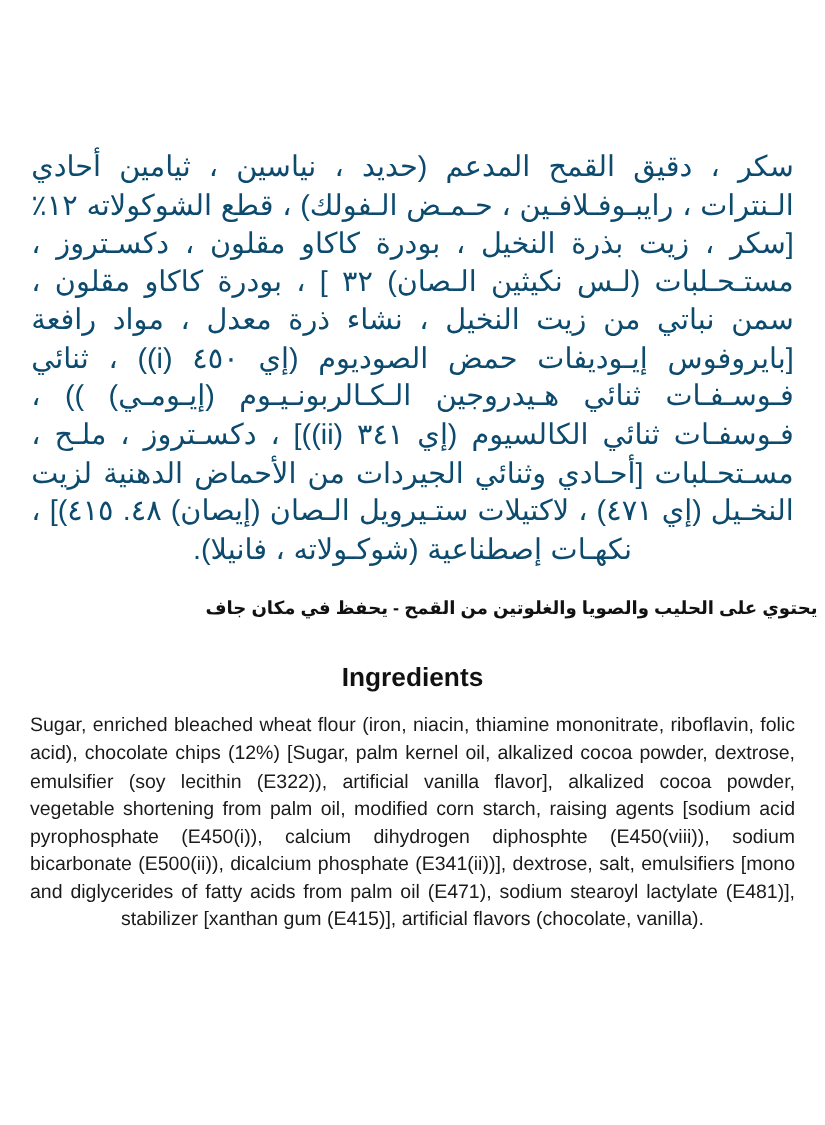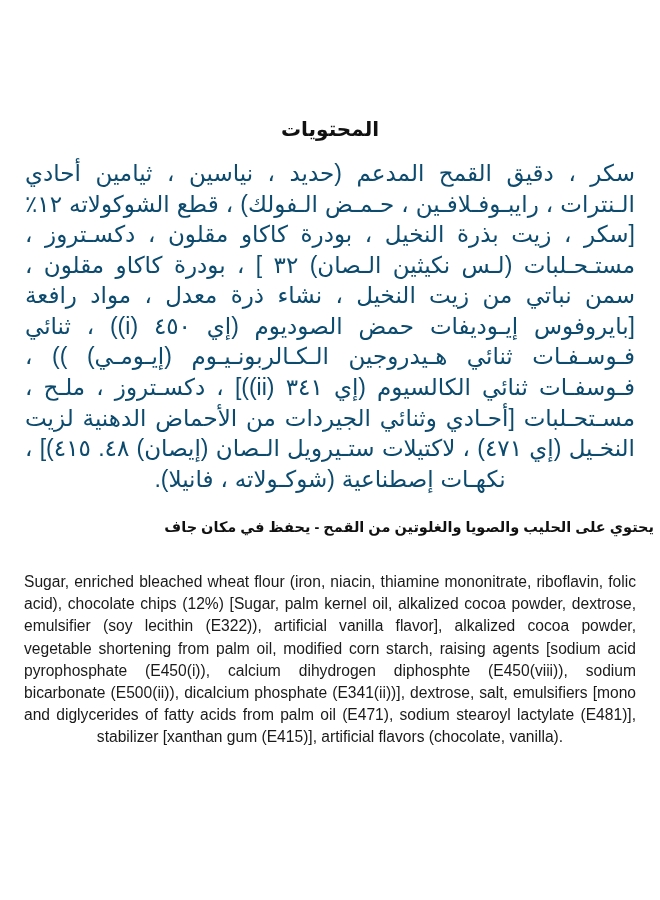--- a/index.html
+++ b/index.html
@@ -101,22 +101,22 @@
     color: #111111;
     line-height: 1.3;
   }
 </style>
 </head>
 <body>
 
 <div class="label-panel">
 
   <section class="arabic-section">
-    <h1 class="arabic-heading">المحتويات</h1>
     <p class="arabic-body">سكر ، دقيق القمح المدعم (حديد ، نياسين ، ثيامين أحادي الـنترات ، رايبـوفـلافـين ، حـمـض الـفولك) ، قطع الشوكولاته ١٢٪ [سكر ، زيت بذرة النخيل ، بودرة كاكاو مقلون ، دكسـتروز ، مستـحـلبات (لـس نكيثين الـصان) ٣٢ ] ، بودرة كاكاو مقلون ، سمن نباتي من زيت النخيل ، نشاء ذرة معدل ، مواد رافعة [بايروفوس إيـوديفات حمض الصوديوم (إي ٤٥٠ (i)) ، ثنائي فـوسـفـات ثنائي هـيدروجين الـكـالربونـيـوم (إيـومـي) )) ، فـوسفـات ثنائي الكالسيوم (إي ٣٤١ (ii))] ، دكسـتروز ، ملـح ، مسـتحـلبات [أحـادي وثنائي الجيردات من الأحماض الدهنية لزيت النخـيل (إي ٤٧١) ، لاكتيلات ستـيرويل الـصان (إيصان) ٤٨. ٤١٥)] ، نكهـات إصطناعية (شوكـولاته ، فانيلا).</p>
     <p class="arabic-note">يحتوي على الحليب  والصويا والغلوتين من القمح  - يحفظ في مكان جاف</p>
   </section>
 
   <section class="english-section">
+    <h1 class="english-heading">Ingredients</h1>
     <p class="english-body">Sugar, enriched bleached wheat flour (iron, niacin, thiamine mononitrate, riboflavin, folic acid), chocolate chips (12%) [Sugar, palm kernel oil, alkalized cocoa powder, dextrose, emulsifier (soy lecithin (E322)), artificial vanilla flavor], alkalized cocoa powder, vegetable shortening from palm oil, modified corn starch, raising agents [sodium acid pyrophosphate (E450(i)), calcium dihydrogen diphosphte (E450(viii)), sodium bicarbonate (E500(ii)), dicalcium phosphate (E341(ii))], dextrose, salt, emulsifiers [mono and diglycerides of fatty acids from palm oil (E471), sodium stearoyl lactylate (E481)], stabilizer [xanthan gum (E415)], artificial flavors (chocolate, vanilla).</p>
   </section>
 
 </div>
 
 </body></html>

